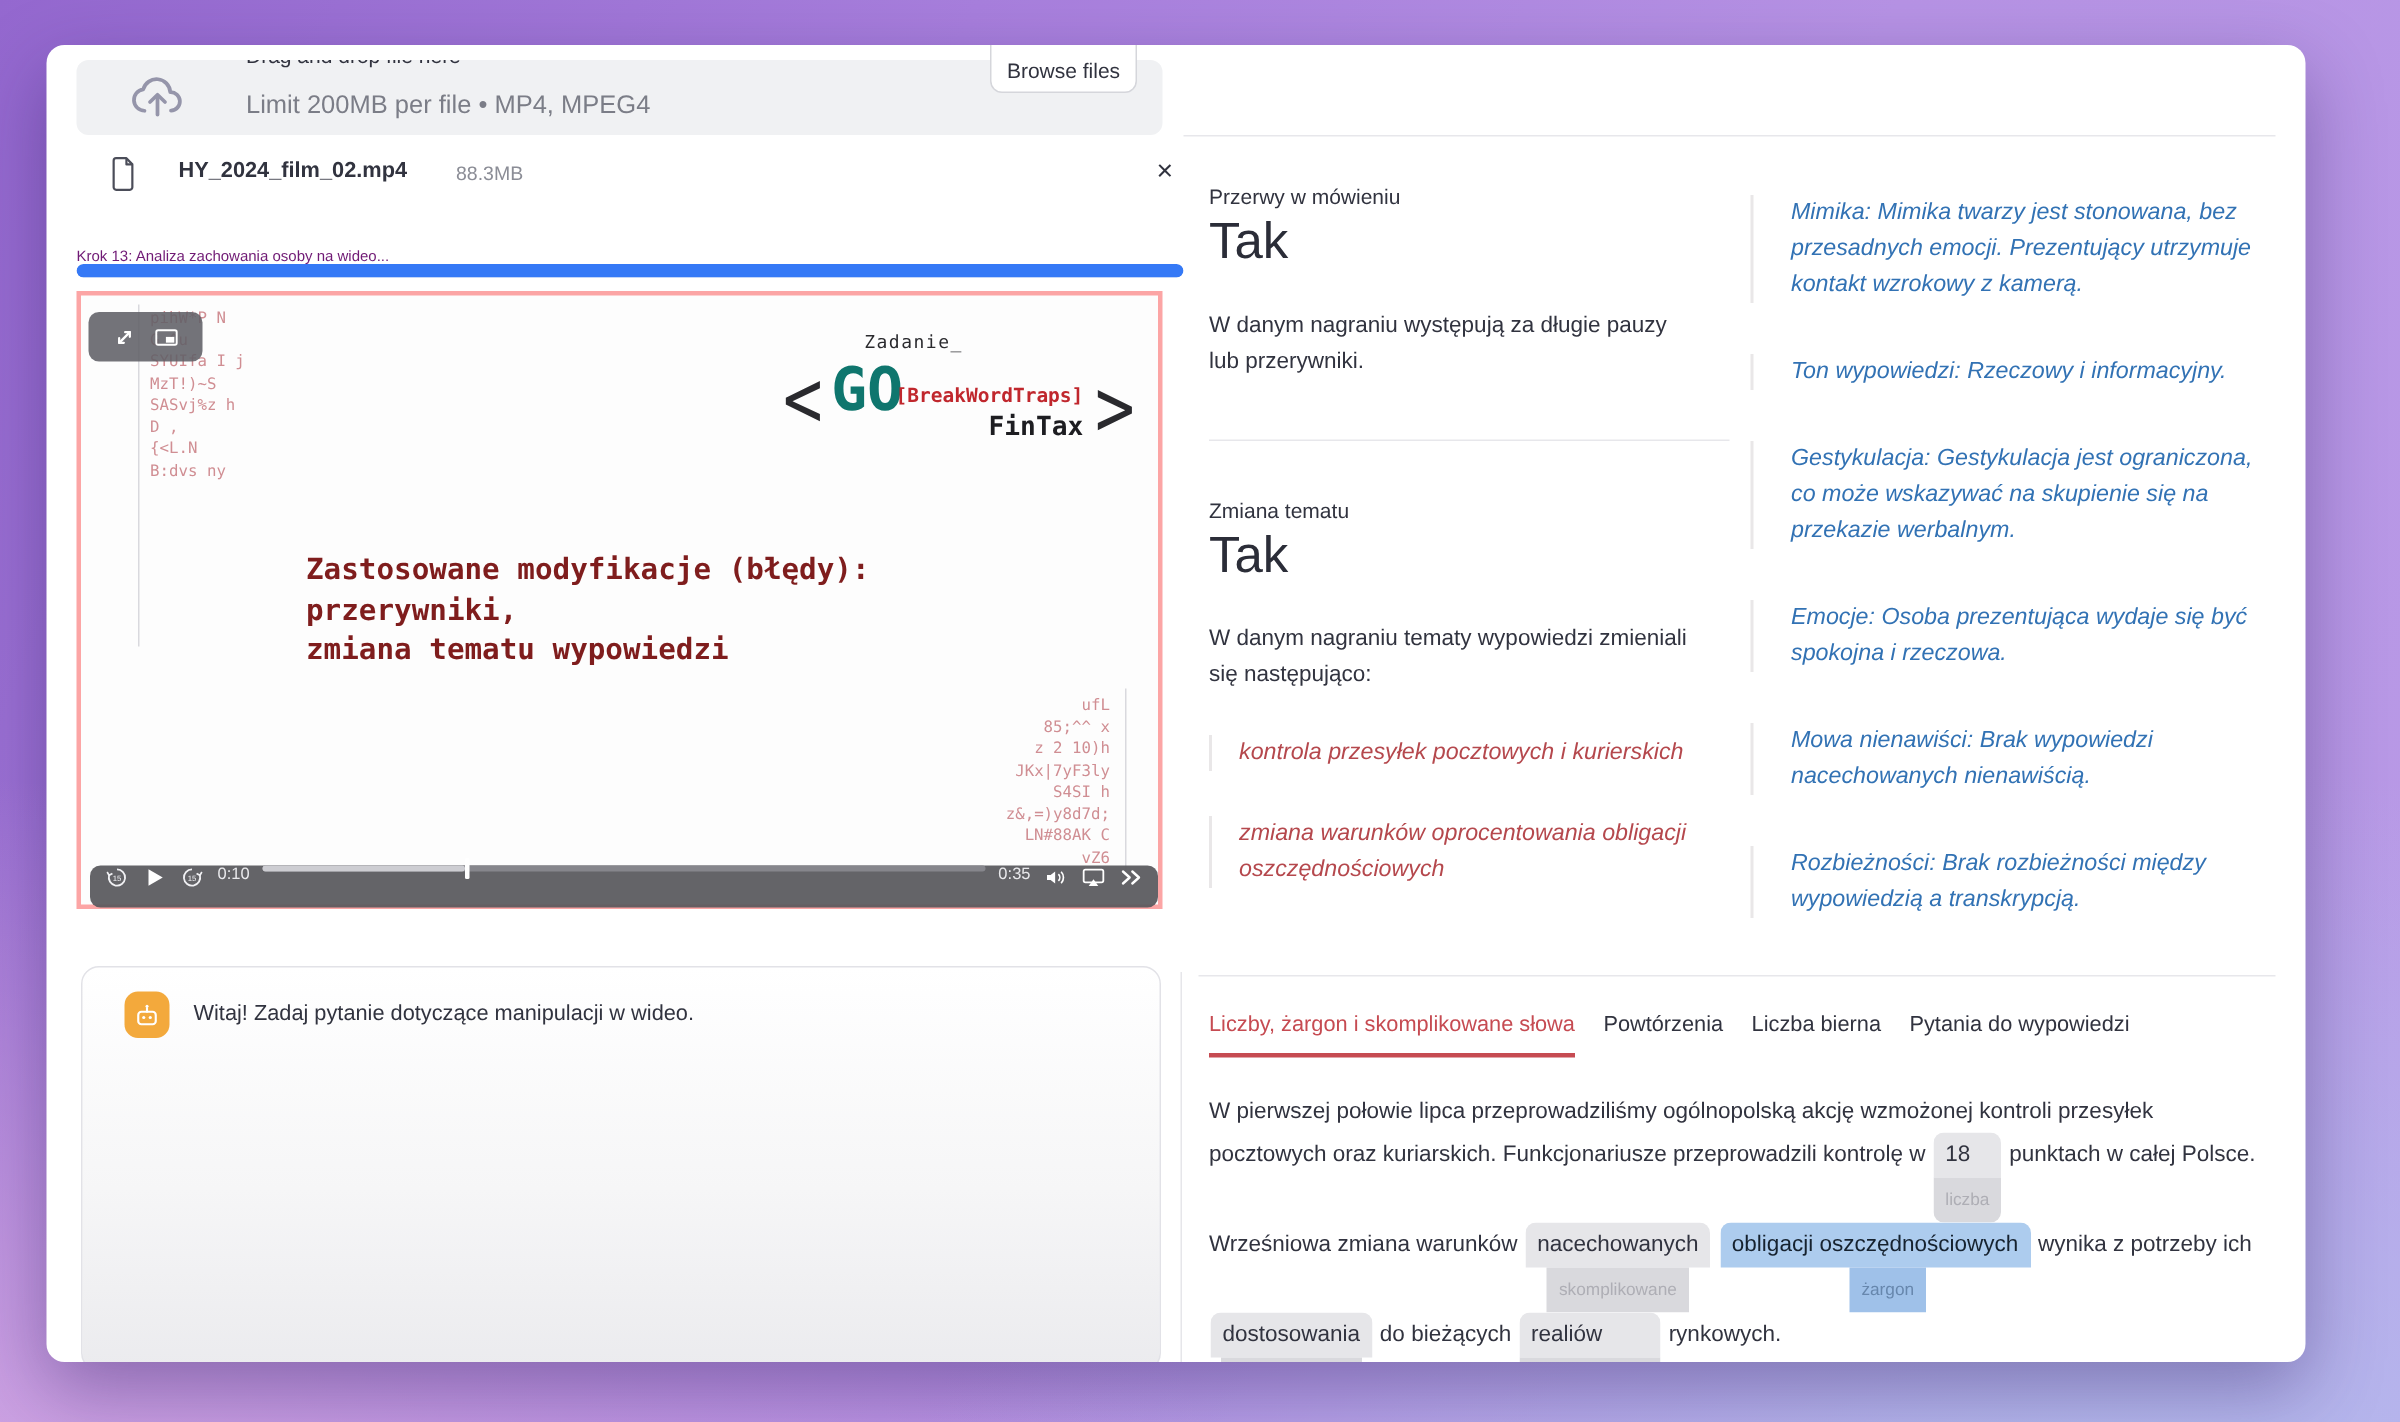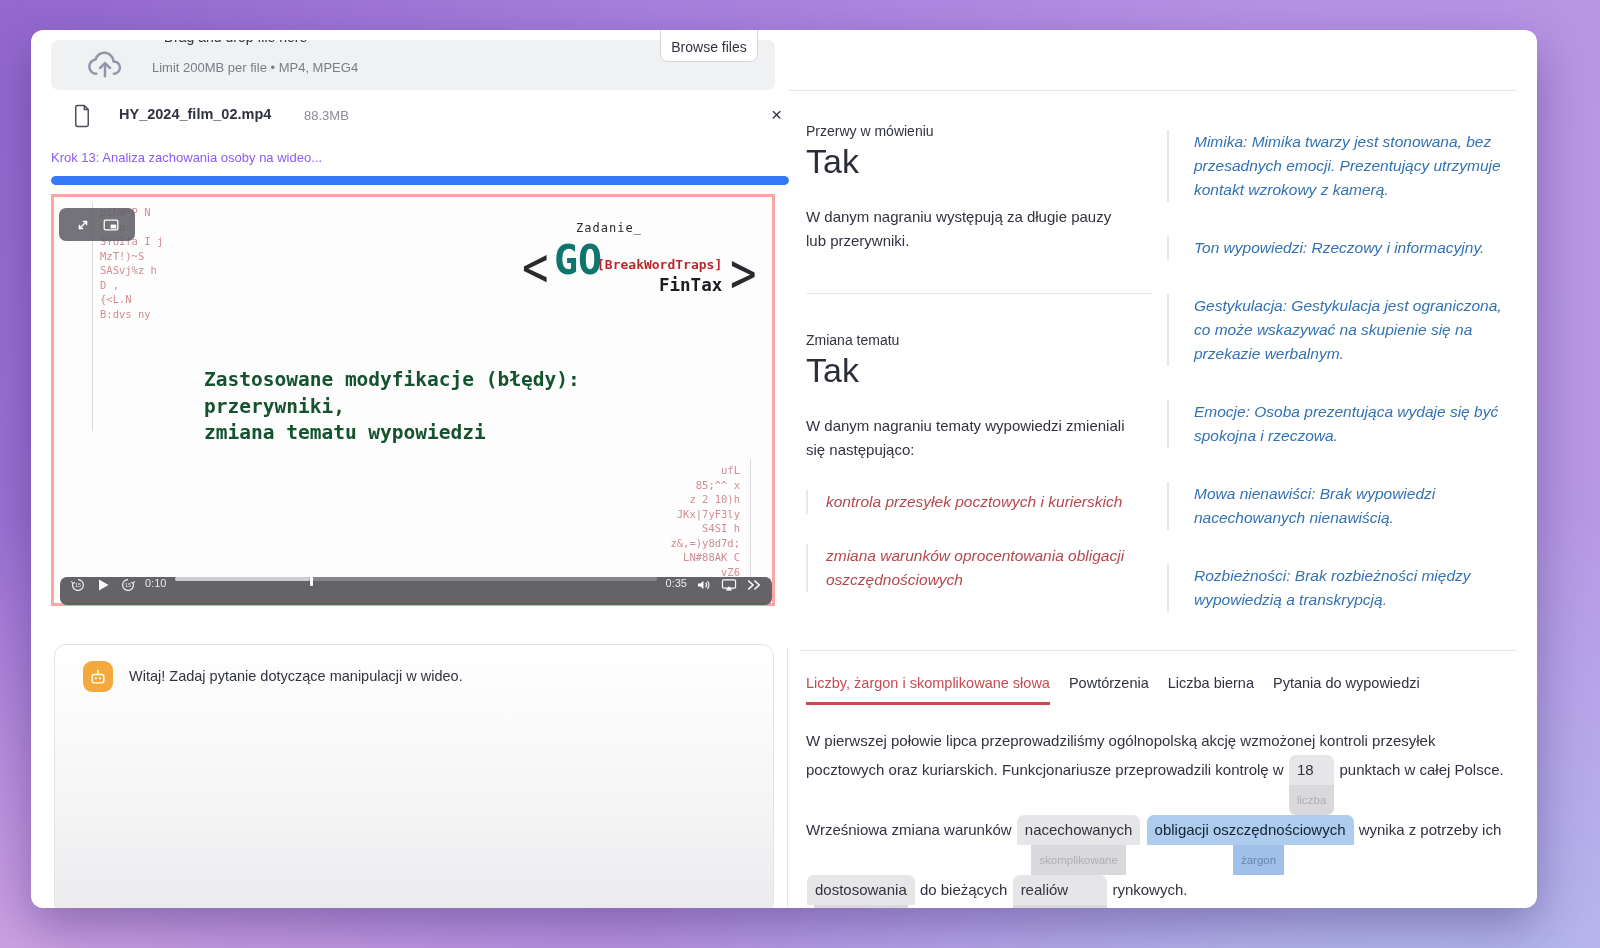--- a/index.html
+++ b/index.html
@@ -16,33 +16,33 @@
     background:#ffffff; border-radius:12px; overflow:hidden;
     box-shadow:0 18px 50px rgba(40,20,90,.38);
     color:#31333F;
   }
   
   .dropzone {
     position:absolute; left:20px; top:10px; width:724px; height:50px;
     background:#f0f1f3; border-radius:8px; overflow:hidden;
   }
   .dropzone .drag-label { position:absolute; left:113px; top:-11px; font-size:14px; color:#31333F; }
-  .dropzone .limit-label { position:absolute; left:101px; top:20px; font-size:13px; color:#7b7d87; }
+  .dropzone .limit-label { position:absolute; left:113px; top:20px; font-size:17px; color:#7b7d87; }
   .upload-icon-box { position:absolute; left:34px; top:2px; width:40px; height:42px; }
   .browse-btn {
     position:absolute; left:629px; top:-8px; width:98px; height:40px;
     background:#ffffff; border:1px solid #d5d6db; border-radius:8px;
     font-size:14px; color:#31333F; text-align:center; line-height:48px; cursor:pointer;
   }
   .file-row { position:absolute; left:40px; top:72px; width:700px; height:32px; }
   .file-icon-box { position:absolute; left:0; top:0; width:22px; height:28px; }
   .file-name { position:absolute; left:48px; top:4px; font-size:14.5px; font-weight:700; color:#31333F; }
   .file-size { position:absolute; left:233px; top:6px; font-size:13px; color:#8b8d96; }
   .file-remove { position:absolute; left:700px; top:0px; font-size:19px; color:#31333F; cursor:pointer; line-height:26px; }
-  .step-label { position:absolute; left:20px; top:120px; font-size:13px; color:#8b5cf6; }
+  .step-label { position:absolute; left:20px; top:136px; font-size:10px; color:#701a75; }
   .progress-track { position:absolute; left:20px; top:146px; width:738px; height:9px; border-radius:5px; background:#e6eaf1; overflow:hidden; }
   .progress-fill { height:100%; background:#3579f6; border-radius:5px; }
   
   .video { position:absolute; left:20px; top:164px; width:724px; height:412px; background:#fdfdfd; border:3px solid #fca5a5; }
   .vp-overlay {
     position:absolute; left:5px; top:11px; width:76px; height:33px; border-radius:7px;
     background:rgba(96,96,102,.88); display:flex; align-items:center; justify-content:center; gap:12px;
   }
   .glitch { font-family:"DejaVu Sans Mono", monospace; font-size:10.5px; line-height:14.5px; color:#d08e93; white-space:pre-line; }
   .glitch-left { position:absolute; left:46px; top:8px; }
@@ -51,21 +51,21 @@
   .vline-left { left:38px; top:6px; height:228px; }
   .vline-right { left:696px; top:262px; height:122px; }
   .zadanie { position:absolute; left:495px; top:24px; width:120px; text-align:center; font-family:"DejaVu Sans Mono", monospace; font-size:12px; letter-spacing:1px; color:#2a2a2e; }
   .logo-lt { position:absolute; left:468px; top:44px; font-size:44px; font-weight:200; color:#2a2a2e; font-family:"DejaVu Sans Mono", monospace; transform:scaleY(1.25); }
   .logo-go { position:absolute; left:500px; top:40px; font-size:40px; font-weight:700; color:#0f766e; font-family:"DejaVu Sans Mono", monospace; }
   .logo-brand { position:absolute; left:543px; top:60px; font-size:13px; font-weight:700; color:#c0272d; font-family:"DejaVu Sans Mono", monospace; }
   .logo-fintax { position:absolute; left:605px; top:78px; font-size:17.5px; font-weight:700; color:#1d1d21; font-family:"DejaVu Sans Mono", monospace; }
   .logo-gt { position:absolute; left:676px; top:50px; font-size:44px; font-weight:200; color:#2a2a2e; font-family:"DejaVu Sans Mono", monospace; transform:scaleY(1.25); }
   .slide-title {
     position:absolute; left:150px; top:170px; white-space:pre-line;
-    font-family:"DejaVu Sans Mono", monospace; font-weight:700; font-size:19.5px; line-height:26.5px; color:#14532d;
+    font-family:"DejaVu Sans Mono", monospace; font-weight:700; font-size:19.5px; line-height:26.5px; color:#7f1d1d;
   }
   .controls {
     position:absolute; left:6px; top:380px; width:712px; height:28px; border-radius:7px;
     background:rgba(88,88,93,.93); display:flex; align-items:flex-start; padding:0 10px; gap:9px;
   }
   .ctrl-icon { width:16px; height:16px; flex:0 0 auto; cursor:pointer; display:block; }
   .time { font-size:11px; color:#e9e9ec; flex:0 0 auto; }
   .seek { flex:1 1 auto; position:relative; height:4px; background:#86868c; border-radius:2px; cursor:pointer; }
   .seek-fill { position:absolute; left:0; top:0; height:100%; background:#cdcdd2; border-radius:2px; }
   .seek-handle { position:absolute; top:-5px; width:3px; height:14px; background:#ffffff; border-radius:1px; }

